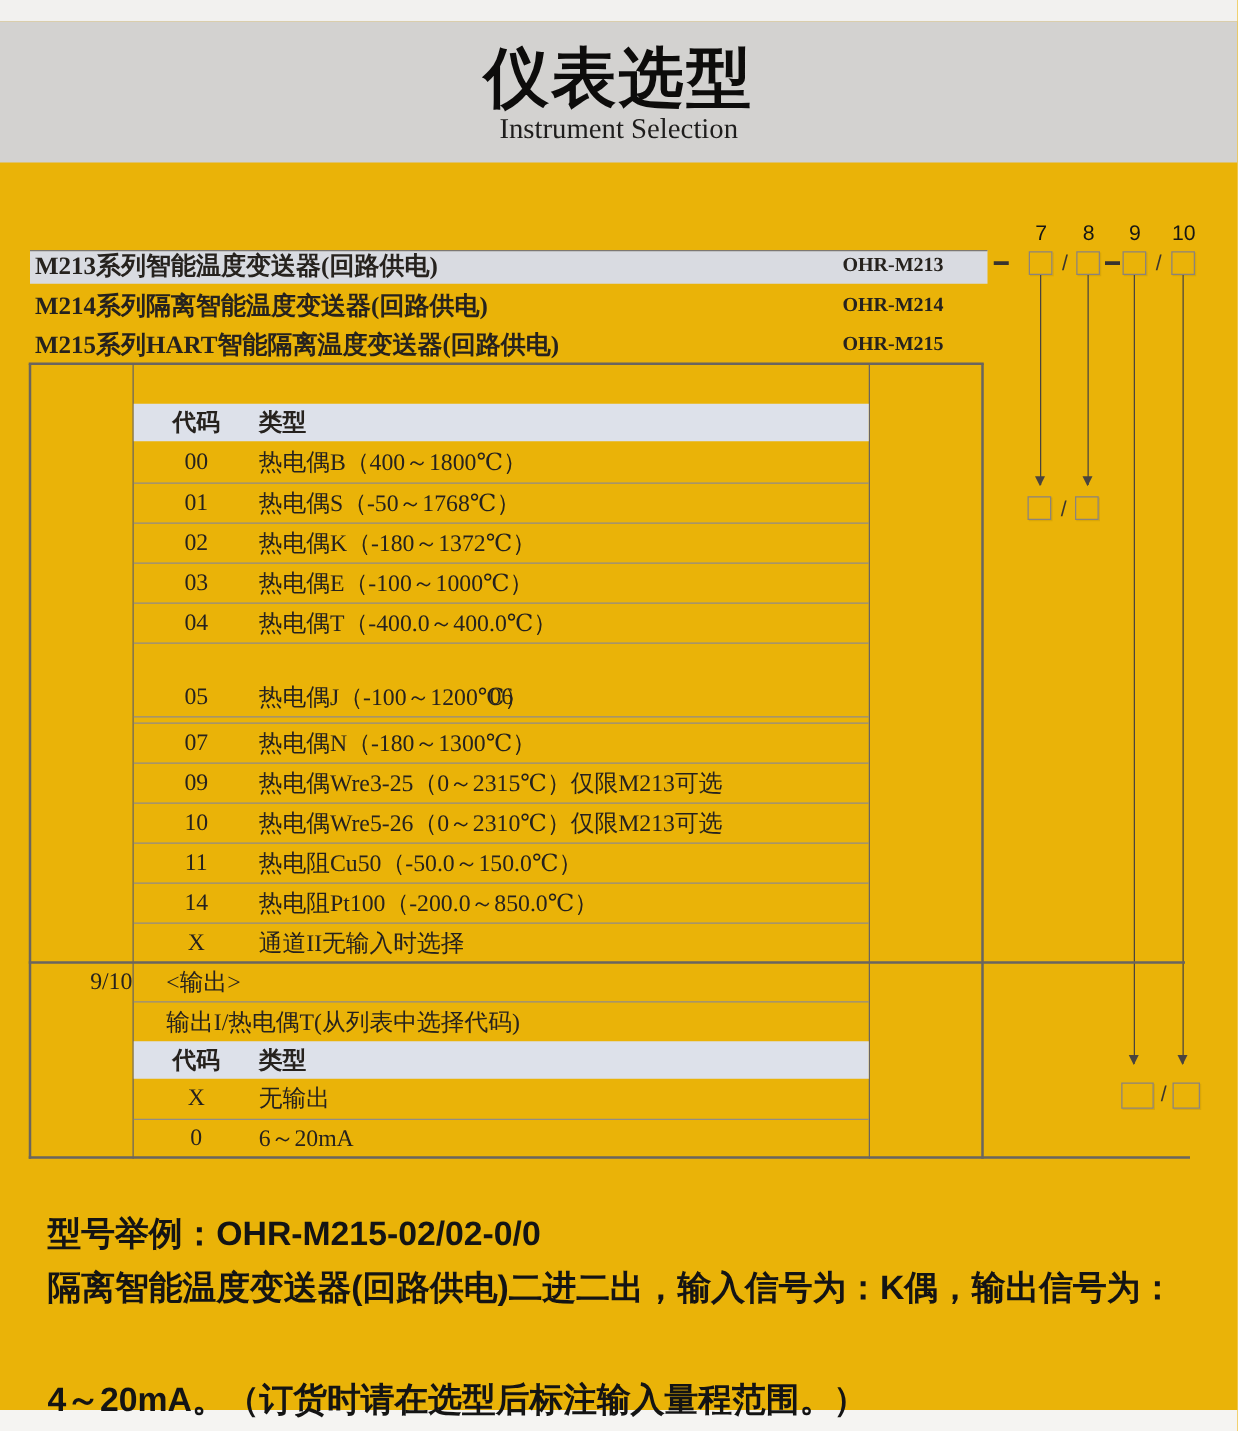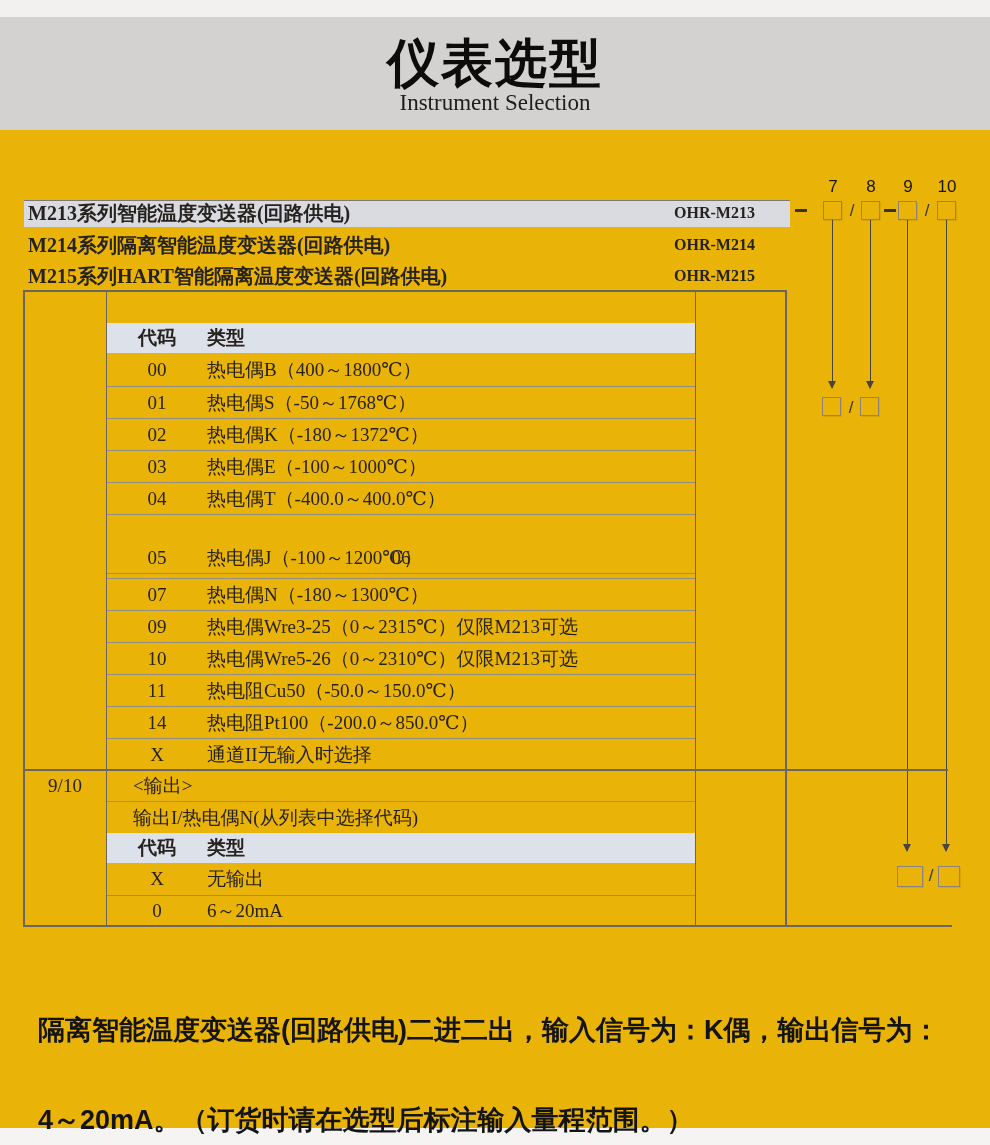--- a/index.html
+++ b/index.html
@@ -157,36 +157,37 @@
   </div>
   <div class="abs trow serif" style="top:707px;height:32px;">
     <span class="code">14</span>
     <span class="type">热电阻Pt100（-200.0～850.0℃）</span>
   </div>
   <div class="abs trow serif nb" style="top:739px;height:31px;">
     <span class="code">X</span>
     <span class="type">通道II无输入时选择</span>
   </div>
 
-  <div class="abs serif section-label" style="top:770px;">9/10</div>
+  <div class="abs serif section-label" style="top:770px;margin-left:24px;">9/10</div>
   <div class="abs trow serif out-text" style="top:770px;height:32px;">
     <span>&lt;输出&gt;</span>
   </div>
   <div class="abs trow serif out-text nb" style="top:802px;height:31px;">
-    <span>输出I/热电偶N(从列表中选择代码)</span>
+    <span>输出I/热电偶T(从列表中选择代码)</span>
   </div>
   <div class="abs band band-row serif" style="top:833px;">
     <span class="code">代码</span>
     <span class="type">类型</span>
   </div>
   <div class="abs trow serif" style="top:863px;height:33px;">
     <span class="code">X</span>
     <span class="type">无输出</span>
   </div>
   <div class="abs trow serif nb" style="top:896px;height:29px;">
     <span class="code">0</span>
     <span class="type">6～20mA</span>
   </div>
 
+  <div class="abs ex" style="top:972px;">型号举例：OHR-M215-02/02-0/0</div>
   <div class="abs ex" style="top:1015px;">隔离智能温度变送器(回路供电)二进二出，输入信号为：K偶，输出信号为：</div>
   <div class="abs ex" style="top:1059px;margin-top:46px;">4～20mA。（订货时请在选型后标注输入量程范围。）</div>
 
 </div>
 
 </body></html>

